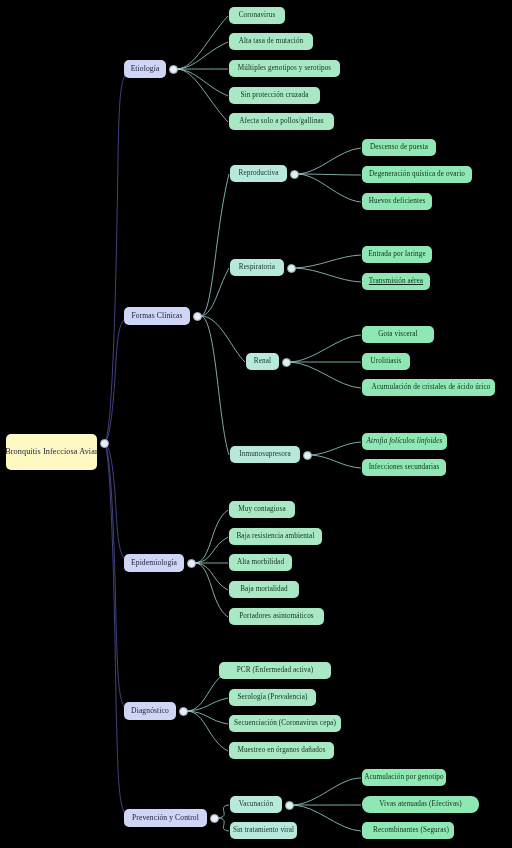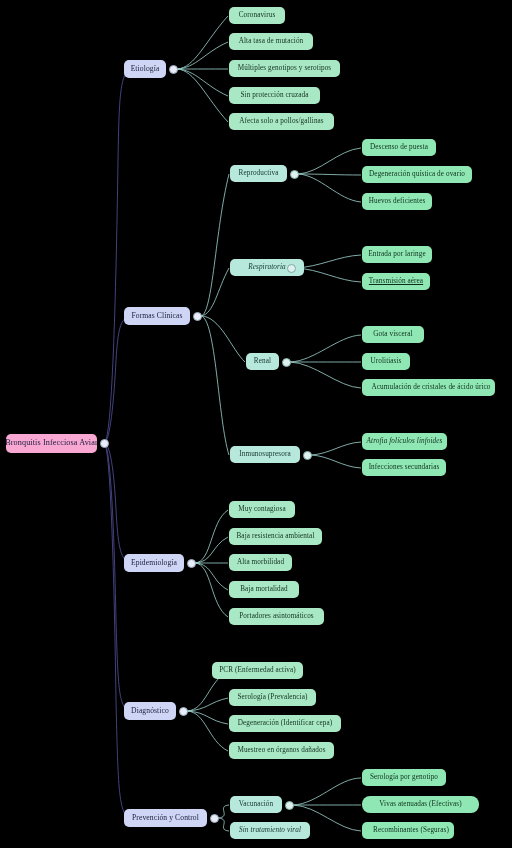--- a/index.html
+++ b/index.html
@@ -32,24 +32,24 @@
     box-sizing: border-box;
     border-radius: 5px;
     display: flex;
     align-items: center;
     justify-content: center;
     white-space: nowrap;
     letter-spacing: 0.1px;
     line-height: 1;
   }
   .node-root {
-    background: #f9a8d4;
+    background: #fef9c3;
     color: #1b1b3a;
     font-size: 8.2px;
-    height: 19px;
+    height: 36px;
     padding: 0 7px;
   }
   .node-branch {
     background: #cfd6f5;
     color: #21213f;
     font-size: 7.6px;
     height: 18px;
     padding: 0 7px;
   }
   .node-sub {
@@ -179,55 +179,55 @@
 
   <div class="node node-branch" style="left:124px; top:307px; width:66px;">Formas Clínicas</div>
   <div class="handle" style="left:193px; top:311.5px;"></div>
 
   <div class="node node-sub" style="left:230px; top:165px; width:57px;text-align:center;">Reproductiva</div>
   <div class="handle teal" style="left:290px; top:169.5px;"></div>
   <div class="node node-leaf2" style="left:362px; top:139px; width:74px;">Descenso de puesta</div>
   <div class="node node-leaf2" style="left:362px; top:166px; width:110px;">Degeneración quística de ovario</div>
   <div class="node node-leaf2" style="left:362px; top:193px; width:70px;">Huevos deficientes</div>
 
-  <div class="node node-sub" style="left:230px; top:259px; width:74px;font-style:italic;">Respiratoria</div>
+  <div class="node node-sub" style="left:230px; top:259px; width:54px;">Respiratoria</div>
   <div class="handle teal" style="left:287px; top:263.5px;"></div>
   <div class="node node-leaf2" style="left:362px; top:246px; width:70px;">Entrada por laringe</div>
   <div class="node node-leaf2" style="left:362px; top:273px; width:68px;text-decoration:underline;">Transmisión aérea</div>
 
   <div class="node node-sub" style="left:246px; top:353px; width:33px;">Renal</div>
   <div class="handle teal" style="left:282px; top:357.5px;"></div>
-  <div class="node node-leaf2" style="left:362px; top:326px; width:62px;">Gota visceral</div>
+  <div class="node node-leaf2" style="left:362px; top:326px; width:72px;">Gota visceral</div>
   <div class="node node-leaf2" style="left:362px; top:353px; width:48px;">Urolitiasis</div>
   <div class="node node-leaf2" style="left:362px; top:379px; width:133px;padding-left:11px;">Acumulación de cristales de ácido úrico</div>
 
   <div class="node node-sub" style="left:230px; top:446px; width:70px;">Inmunosupresora</div>
   <div class="handle teal" style="left:303px; top:450.5px;"></div>
   <div class="node node-leaf2" style="left:362px; top:433px; width:85px;font-style:italic;">Atrofia folículos linfoides</div>
   <div class="node node-leaf2" style="left:362px; top:459px; width:84px;">Infecciones secundarias</div>
 
   <div class="node node-branch" style="left:124px; top:554px; width:60px;">Epidemiología</div>
   <div class="handle" style="left:187px; top:558.5px;"></div>
   <div class="node node-leaf" style="left:229px; top:501px; width:66px;">Muy contagiosa</div>
   <div class="node node-leaf" style="left:229px; top:528px; width:93px;">Baja resistencia ambiental</div>
   <div class="node node-leaf" style="left:229px; top:554px; width:63px;">Alta morbilidad</div>
   <div class="node node-leaf" style="left:229px; top:581px; width:70px;">Baja mortalidad</div>
   <div class="node node-leaf" style="left:229px; top:608px; width:95px;">Portadores asintomáticos</div>
 
   <div class="node node-branch" style="left:124px; top:702px; width:52px;">Diagnóstico</div>
   <div class="handle" style="left:179px; top:706.5px;"></div>
-  <div class="node node-leaf" style="left:212px; top:662px; width:91px;">PCR (Enfermedad activa)</div>
+  <div class="node node-leaf" style="left:219px; top:662px; width:112px;">PCR (Enfermedad activa)</div>
   <div class="node node-leaf" style="left:229px; top:689px; width:87px;">Serología (Prevalencia)</div>
-  <div class="node node-leaf" style="left:229px; top:715px; width:112px;">Degeneración (Identificar cepa)</div>
+  <div class="node node-leaf" style="left:229px; top:715px; width:112px;">Secuenciación (Coronavirus cepa)</div>
   <div class="node node-leaf" style="left:229px; top:742px; width:105px;">Muestreo en órganos dañados</div>
 
   <div class="node node-branch" style="left:124px; top:809px; width:83px;">Prevención y Control</div>
   <div class="handle" style="left:210px; top:813.5px;"></div>
 
   <div class="node node-sub" style="left:230px; top:796px; width:52px;">Vacunación</div>
   <div class="handle teal" style="left:285px; top:800.5px;"></div>
-  <div class="node node-leaf2" style="left:362px; top:769px; width:84px;">Serología por genotipo</div>
+  <div class="node node-leaf2" style="left:362px; top:769px; width:84px;">Acumulación por genotipo</div>
   <div class="node node-leaf2" style="left:362px; top:796px; width:117px;border-radius:8px;">Vivas atenuadas (Efectivas)</div>
   <div class="node node-leaf2" style="left:362px; top:822px; width:92px;padding-left:12px;">Recombinantes (Seguras)</div>
 
-  <div class="node node-sub" style="left:230px; top:822px; width:80px;font-style:italic;">Sin tratamiento viral</div>
+  <div class="node node-sub" style="left:230px; top:822px; width:67px;">Sin tratamiento viral</div>
 
 </div>
 
 </body></html>

